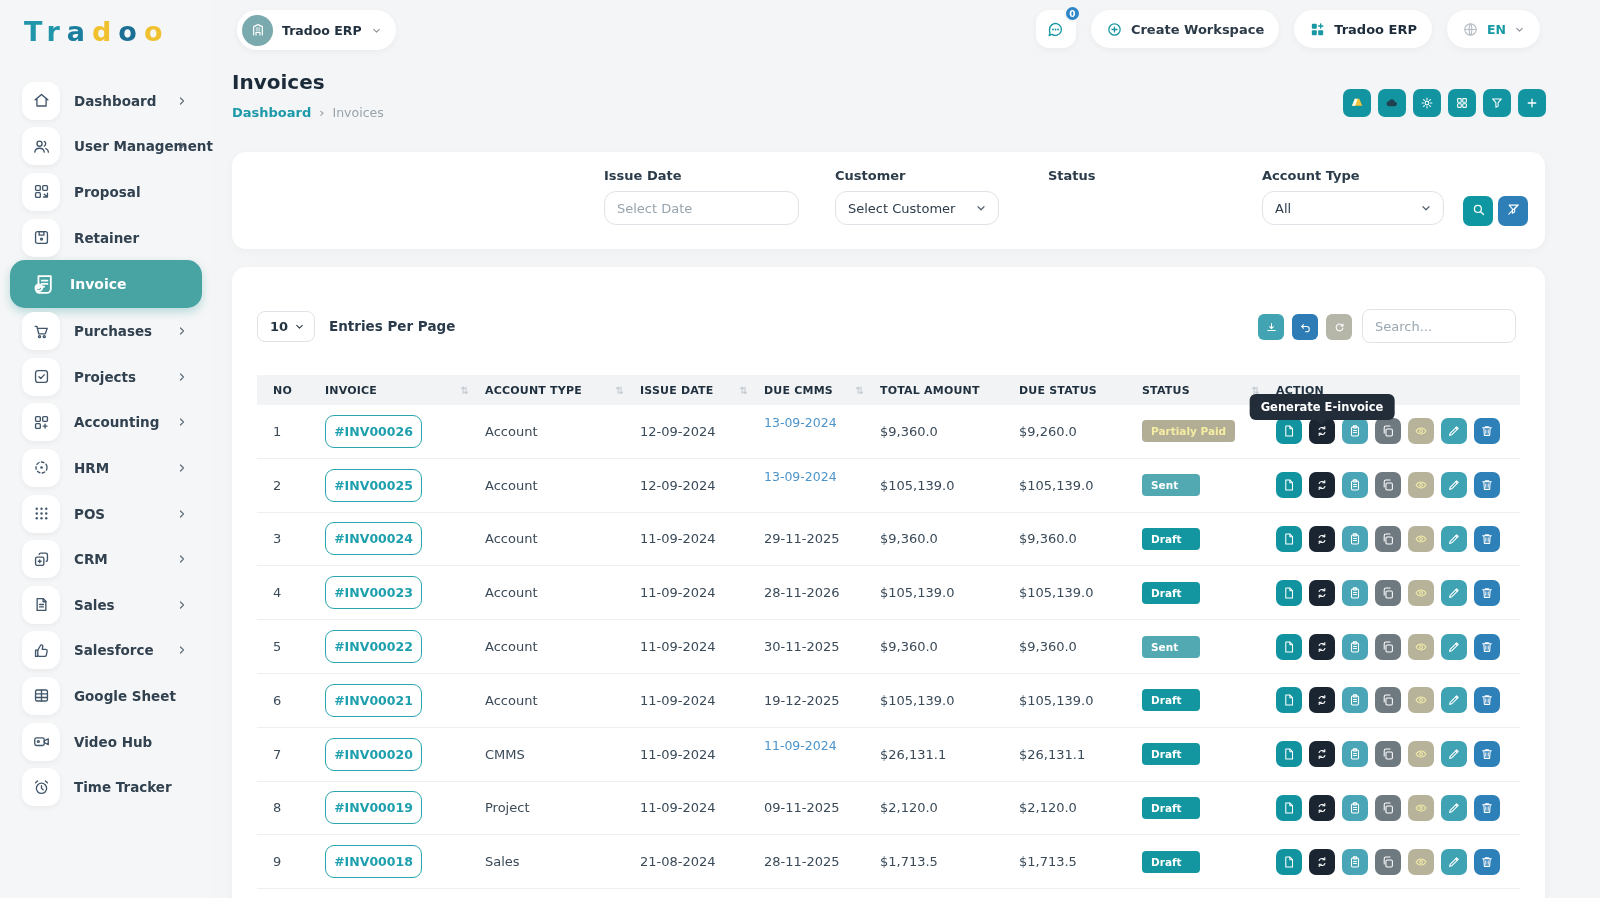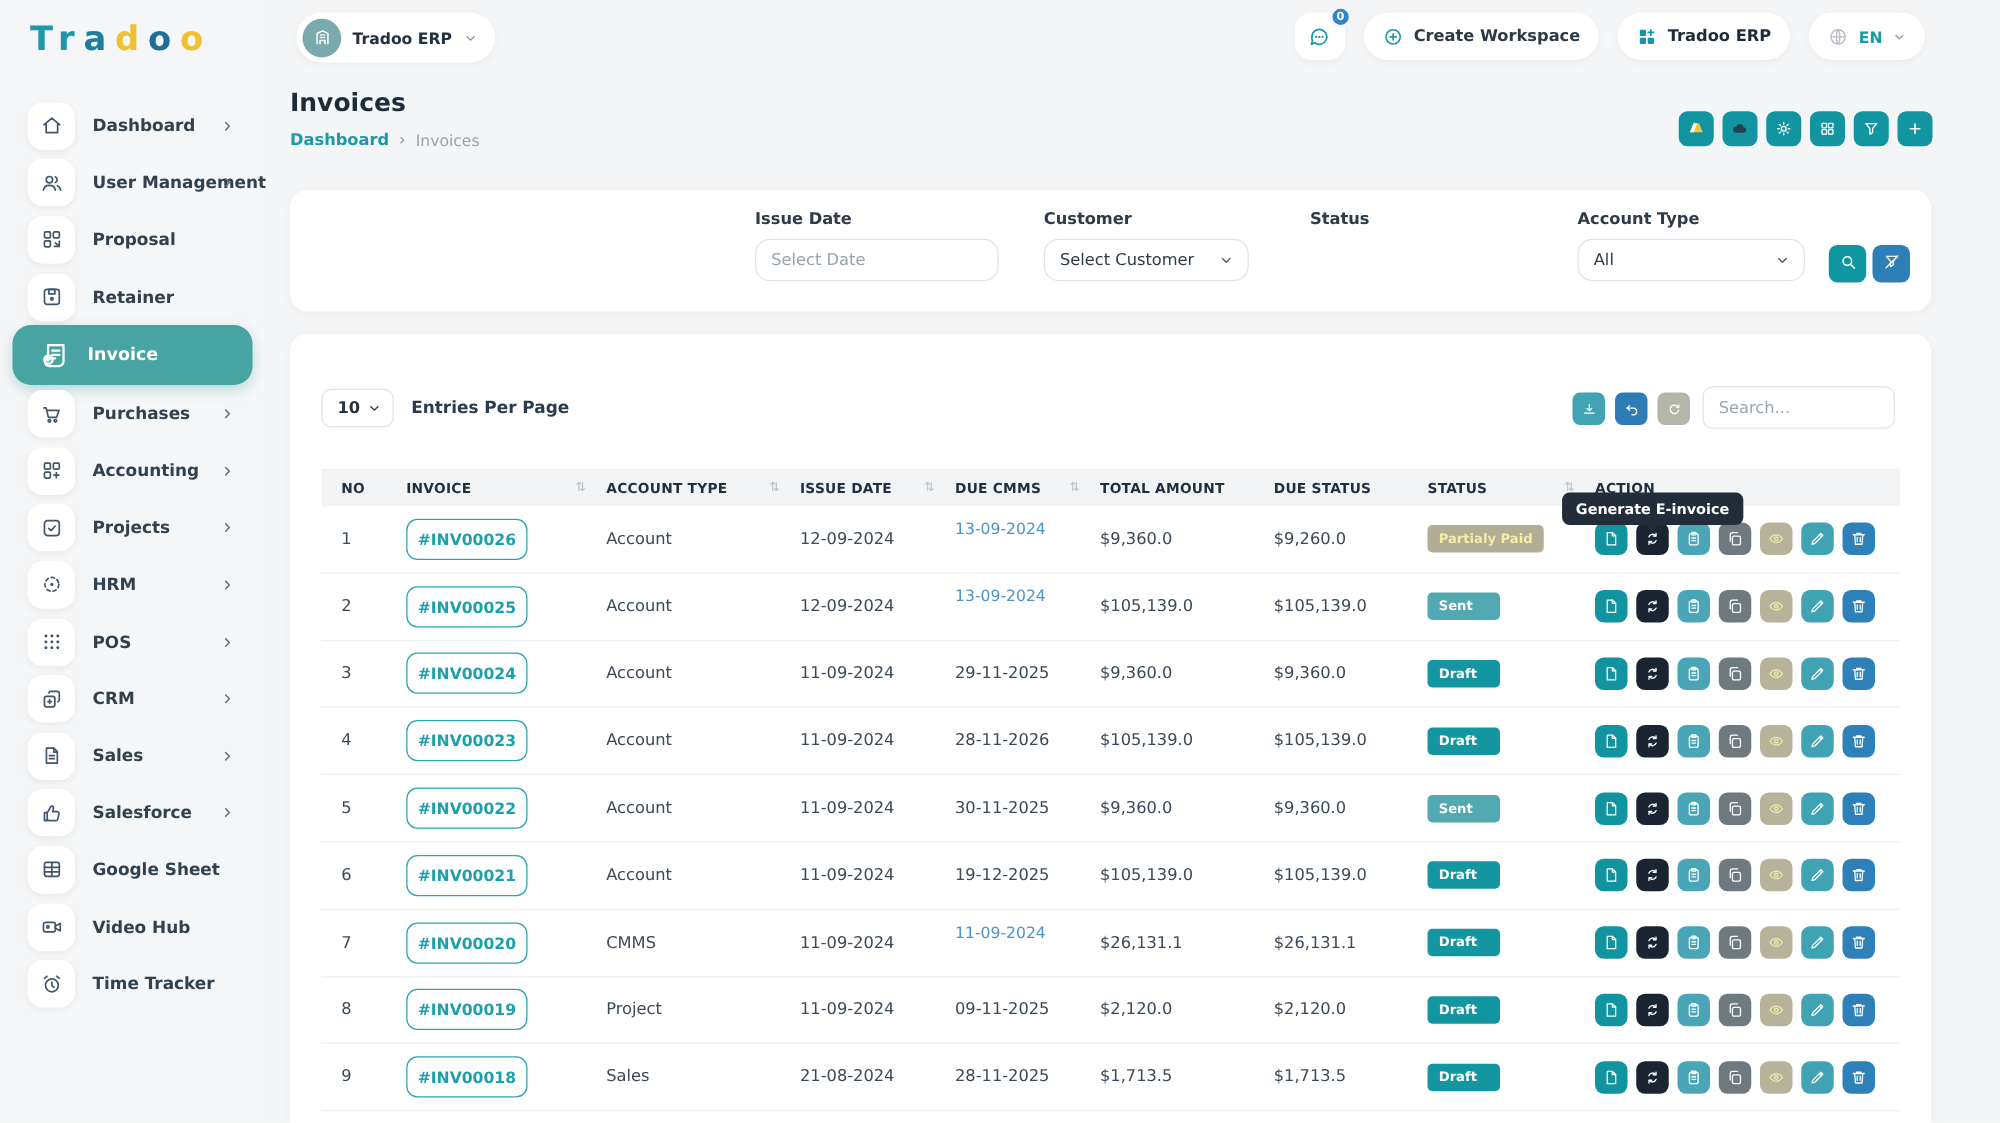--- a/index.html
+++ b/index.html
@@ -188,41 +188,41 @@
           <span class="side-label">Purchases</span>
           <span class="side-chev">
             <svg viewBox="0 0 24 24" fill="none" stroke="currentColor" stroke-linecap="round" stroke-linejoin="round" stroke-width="2.4">
               <path d="M9 6l6 6-6 6"></path>
             </svg>
           </span>
         </div>
         <div class="side-item">
           <span class="side-ic">
             <svg viewBox="0 0 24 24" fill="none" stroke="currentColor" stroke-linecap="round" stroke-linejoin="round" stroke-width="1.7">
+              <rect x="4.5" y="4.5" width="15" height="15" rx="3"></rect>
+              <path d="M8.8 12.2l2.3 2.3 4.3-4.6"></path>
+            </svg>
+          </span>
+          <span class="side-label">Projects</span>
+          <span class="side-chev">
+            <svg viewBox="0 0 24 24" fill="none" stroke="currentColor" stroke-linecap="round" stroke-linejoin="round" stroke-width="2.4">
+              <path d="M9 6l6 6-6 6"></path>
+            </svg>
+          </span>
+        </div>
+        <div class="side-item">
+          <span class="side-ic">
+            <svg viewBox="0 0 24 24" fill="none" stroke="currentColor" stroke-linecap="round" stroke-linejoin="round" stroke-width="1.7">
               <rect x="4.5" y="4.5" width="6" height="6" rx="1.2"></rect>
               <rect x="13.5" y="4.5" width="6" height="6" rx="1.2"></rect>
               <rect x="4.5" y="13.5" width="6" height="6" rx="1.2"></rect>
               <path d="M16.5 14v5M14 16.5h5"></path>
             </svg>
           </span>
           <span class="side-label">Accounting</span>
-          <span class="side-chev">
-            <svg viewBox="0 0 24 24" fill="none" stroke="currentColor" stroke-linecap="round" stroke-linejoin="round" stroke-width="2.4">
-              <path d="M9 6l6 6-6 6"></path>
-            </svg>
-          </span>
-        </div>
-        <div class="side-item">
-          <span class="side-ic">
-            <svg viewBox="0 0 24 24" fill="none" stroke="currentColor" stroke-linecap="round" stroke-linejoin="round" stroke-width="1.7">
-              <rect x="4.5" y="4.5" width="15" height="15" rx="3"></rect>
-              <path d="M8.8 12.2l2.3 2.3 4.3-4.6"></path>
-            </svg>
-          </span>
-          <span class="side-label">Projects</span>
           <span class="side-chev">
             <svg viewBox="0 0 24 24" fill="none" stroke="currentColor" stroke-linecap="round" stroke-linejoin="round" stroke-width="2.4">
               <path d="M9 6l6 6-6 6"></path>
             </svg>
           </span>
         </div>
         <div class="side-item">
           <span class="side-ic">
             <svg viewBox="0 0 24 24" fill="none" stroke="currentColor" stroke-linecap="round" stroke-linejoin="round" stroke-width="1.7">
               <circle cx="12" cy="12" r="7" stroke-dasharray="3.4 3"></circle>

